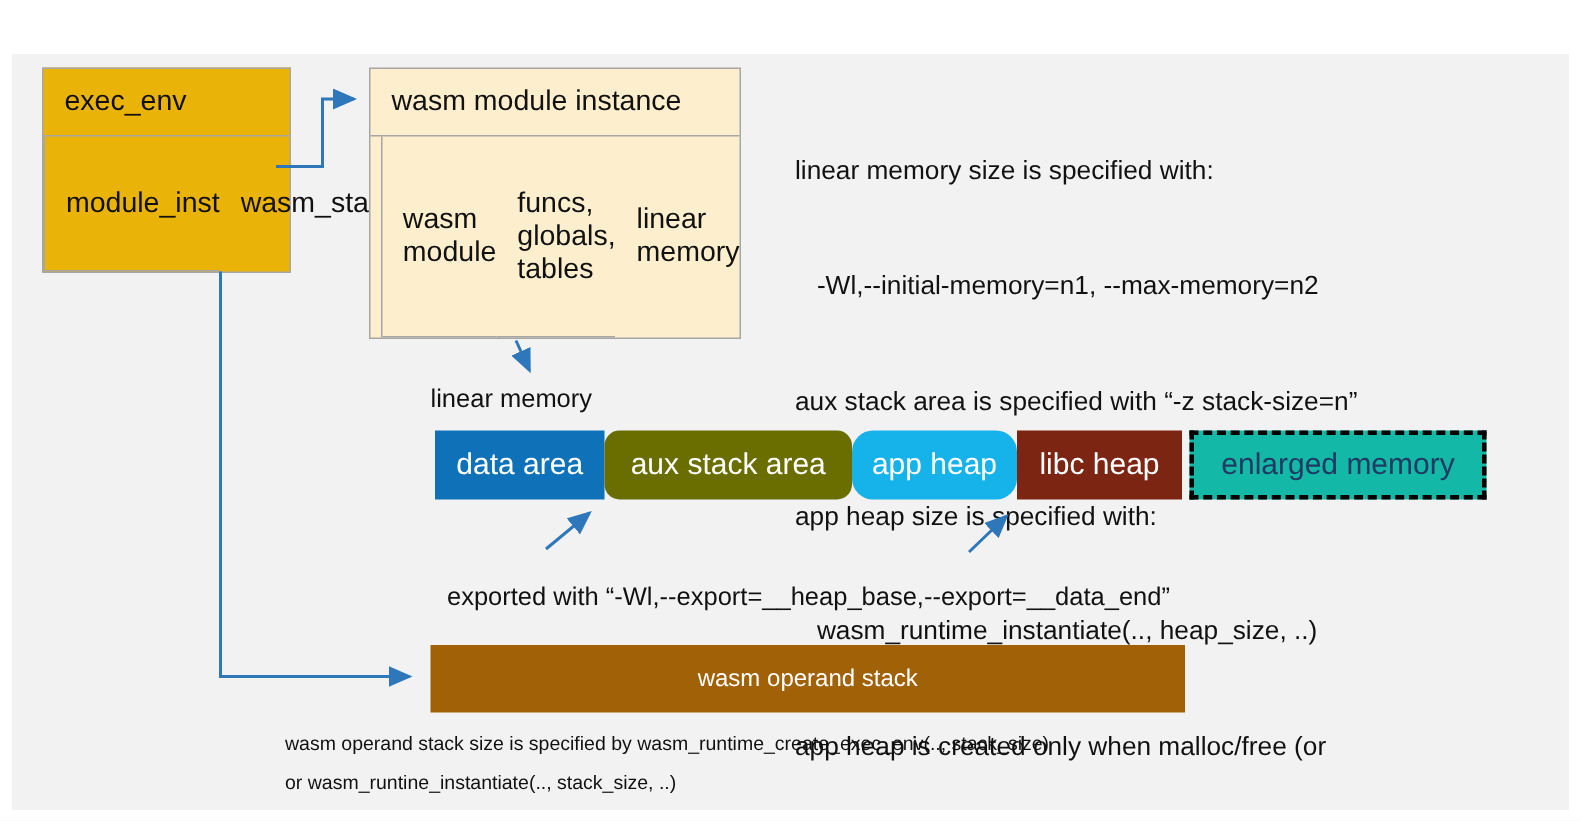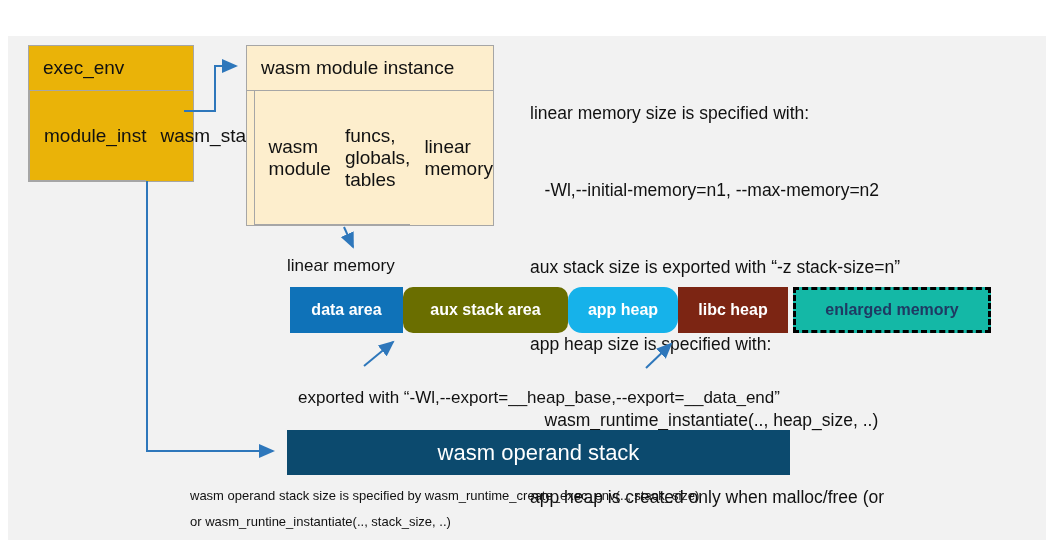--- a/index.html
+++ b/index.html
@@ -25,36 +25,36 @@
   .struct-row:last-child{border-bottom:none;}
 
   
   .notes{position:absolute;left:522px;top:14px;font-size:17.5px;line-height:25.6px;
     white-space:pre;}
 
   
   .linmem-label{position:absolute;left:279px;top:220px;font-size:17px;}
   .membar{position:absolute;left:282px;top:251px;height:46px;display:flex;}
   .seg{height:46px;display:flex;align-items:center;justify-content:center;
-    color:#ffffff;font-size:16px;font-weight:bold;}
+    color:#ffffff;font-size:20px;}
   .seg-data{width:113px;background:#0f72b8;}
   .seg-aux{width:165px;background:#6a6e00;border-radius:10px;}
   .seg-appheap{width:110px;background:#16b2ea;border-radius:14px;}
   .seg-libc{width:110px;background:#7c2513;}
   .seg-enlarged{width:192px;margin-left:5px;background:#14b8a6;color:#1f3a63;
     border:3px dashed #000;height:40px;}
 
   .ann{position:absolute;font-size:17px;}
   .ann-data-end{left:314px;top:326px;}
   .ann-heap-base{left:597px;top:329px;}
   .ann-exported{left:290px;top:352px;}
 
   
-  .opstack{position:absolute;left:279px;top:394px;width:503px;height:45px;background:#0c4a6e;
-    display:flex;align-items:center;justify-content:center;color:#fff;font-size:22px;}
+  .opstack{position:absolute;left:279px;top:394px;width:503px;height:45px;background:#a16207;
+    display:flex;align-items:center;justify-content:center;color:#fff;font-size:16px;}
   .opstack-note{position:absolute;left:182px;top:447px;font-size:13px;line-height:26px;}
 
   .arrows{position:absolute;left:0;top:0;width:1054px;height:547px;pointer-events:none;}
 </style>
 </head>
 <body>
 
 <div id="stage">
 
 
@@ -79,21 +79,21 @@
           <div class="struct-row">wasm module</div>
           <div class="struct-row">funcs, globals, tables</div>
           <div class="struct-row">linear memory</div>
         </div>
       </div>
     </div>
 
     <div class="notes">
       <div>linear memory size is specified with:</div>
       <div>   -Wl,--initial-memory=n1, --max-memory=n2</div>
-      <div>aux stack size is exported with “-z stack-size=n”</div>
+      <div>aux stack area is specified with “-z stack-size=n”</div>
       <div>app heap size is specified with:</div>
       <div>   wasm_runtime_instantiate(.., heap_size, ..)</div>
       <div>app heap is created only when malloc/free (or</div>
       
     </div>
 
     <div class="linmem-label">linear memory</div>
     <div class="membar">
       <div class="seg seg-data">data area</div>
       <div class="seg seg-aux">aux stack area</div>

